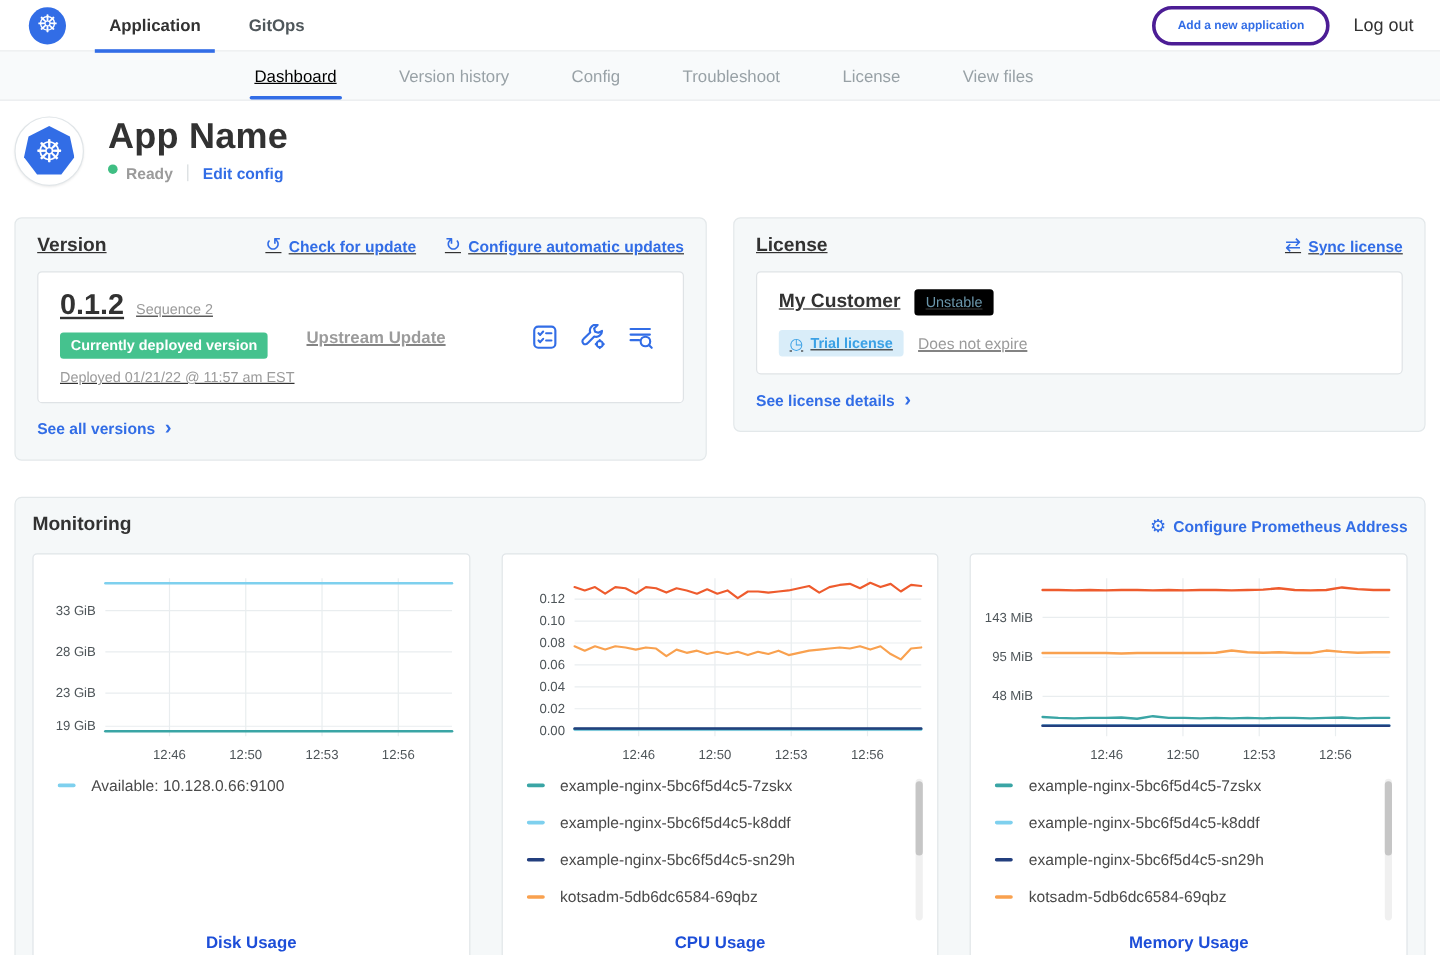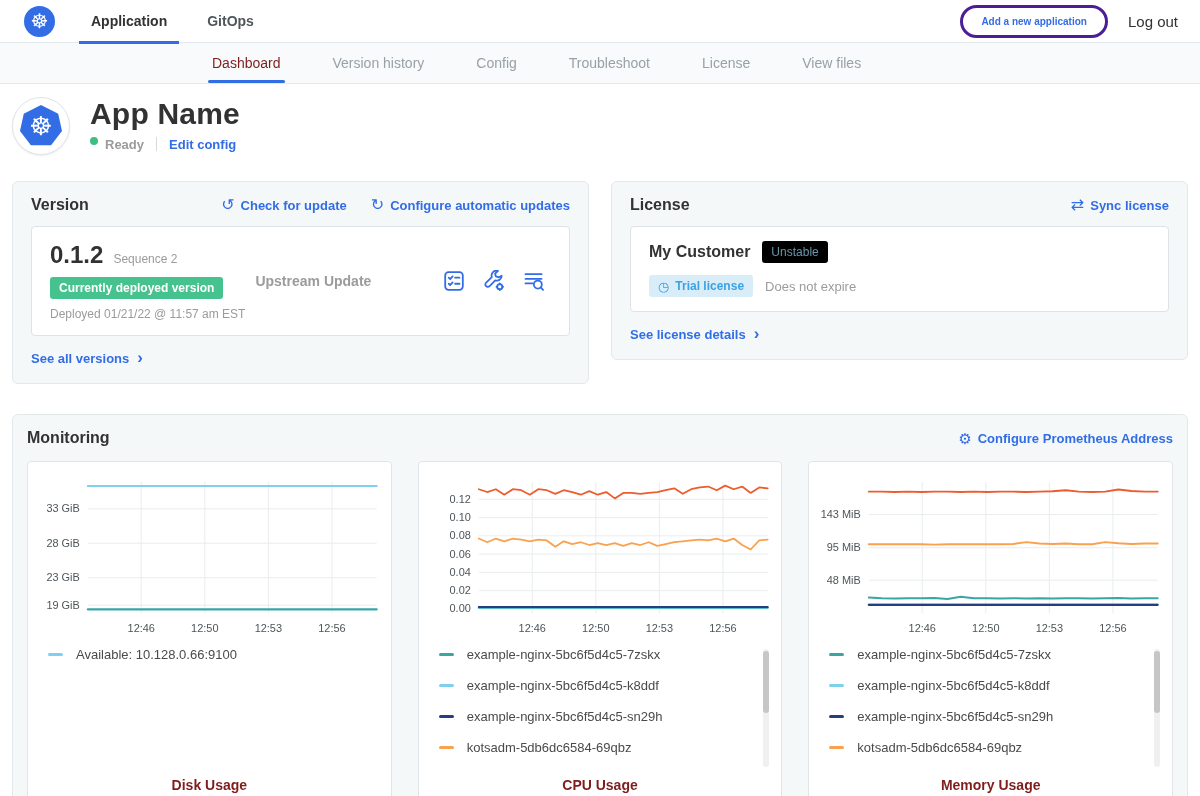--- a/index.html
+++ b/index.html
@@ -20,21 +20,21 @@
   .topnav-spacer { flex:1; }
   .add-app-btn { border:3px solid #4c1d95; color:#326de6; font-weight:700; font-size:10px;
     border-radius:17px; padding:8px 18px; background:#fff; cursor:pointer; margin-right:20px; }
   .logout { font-size:15px; color:#323232; cursor:pointer; padding-right:8px; }
 
   
   .subnav { height:41px; background:#f8fafb; border-bottom:1px solid #e5e8ea;
     display:flex; align-items:stretch; padding-left:186px; }
   .subnav-tab { display:flex; align-items:center; margin:0 24px; padding:0 2px;
     font-size:14px; color:#98a1a6; cursor:pointer; position:relative; }
-  .subnav-tab.active { color:#7f1d1d; }
+  .subnav-tab.active { color:#000000;text-decoration:underline; }
   .subnav-tab.active::after { content:""; position:absolute; left:-2px; right:-2px; bottom:0;
     height:3px; background:#326de6; border-radius:2px; }
 
   
   .app-header { display:flex; padding:13px 12px 18px 12px; background:#fff; }
   .app-avatar { width:58px; height:58px; border-radius:50%; background:#fff;
     border:1px solid #e0e5e8; box-shadow:0 1px 2px rgba(0,0,0,.08);
     display:flex; align-items:center; justify-content:center; margin-right:20px; }
   .app-avatar .hept { width:42px; height:42px; background:#326de6;
     clip-path:polygon(50% 0%, 91% 21%, 100% 62%, 74% 96%, 26% 96%, 0% 62%, 9% 21%);
@@ -44,21 +44,21 @@
   .status-dot { width:8px; height:8px; border-radius:50%; background:#3fbe83; margin-right:7px; }
   .status-text { color:#9b9b9b; font-weight:700; }
   .vdiv { width:1px; height:14px; background:#d6dbde; margin:0 12px; }
   .link { color:#326de6; font-weight:700; font-size:13px; cursor:pointer; text-decoration:none;
     display:inline-flex; align-items:center; gap:6px; }
   .glyph { font-weight:400; line-height:1; }
 
   
   .cards-row { display:flex; gap:22px; margin:8px 12px 0 12px; align-items:flex-start; }
   .card { flex:1 1 0; background:#f5f8f9; border:1px solid #e3e8ea; border-radius:6px;
-    padding:14px 18px 16px 18px; }
+    padding:14px 18px 16px 18px;text-decoration:underline; }
   .card-head { display:flex; align-items:center; }
   .card-title { font-size:16px; font-weight:700; color:#323232; }
   .card-head .links { margin-left:auto; display:flex; gap:24px; align-items:center; }
   .inner-card { background:#fff; border:1px solid #dfe3e6; border-radius:4px;
     margin-top:12px; padding:14px 18px; }
 
   .version-inner { display:flex; align-items:center; }
   .version-left { flex:0 0 41%; }
   .vrow1 { display:flex; align-items:baseline; }
   .version-num { font-size:24px; font-weight:700; color:#323232; }
@@ -91,21 +91,21 @@
   .chart-svg .grid { stroke:#e9edef; stroke-width:1; }
   .chart-svg text { font-family:"Liberation Sans",sans-serif; font-size:11px; fill:#4e5559; }
   .legend-wrap { position:relative; height:126px; margin:8px 4px 0 14px; overflow:hidden; }
   .legend-item { display:flex; align-items:center; margin:0 0 16px 0; }
   .legend-dash { width:15px; height:3px; border-radius:2px; flex:0 0 15px; }
   .legend-label { font-size:13px; color:#4a4a4a; margin-left:13px; white-space:nowrap; }
   .lg-track { position:absolute; right:2px; top:2px; width:6px; height:118px;
     background:#f0f0f0; border-radius:3px; }
   .lg-thumb { position:absolute; top:2px; left:0; width:6px; height:62px;
     background:#c6c6c6; border-radius:3px; cursor:grab; }
-  .chart-title { text-align:center; font-size:14px; font-weight:700; color:#7f1d1d; margin-top:4px; }
+  .chart-title { text-align:center; font-size:14px; font-weight:700; color:#1d4ed8; margin-top:4px; }
 
   svg.icon { display:block; }
 </style>
 </head>
 <body>
 
 <div class="topnav">
   <div class="brand-logo">
     <span class="glyph">☸</span>
   </div>

